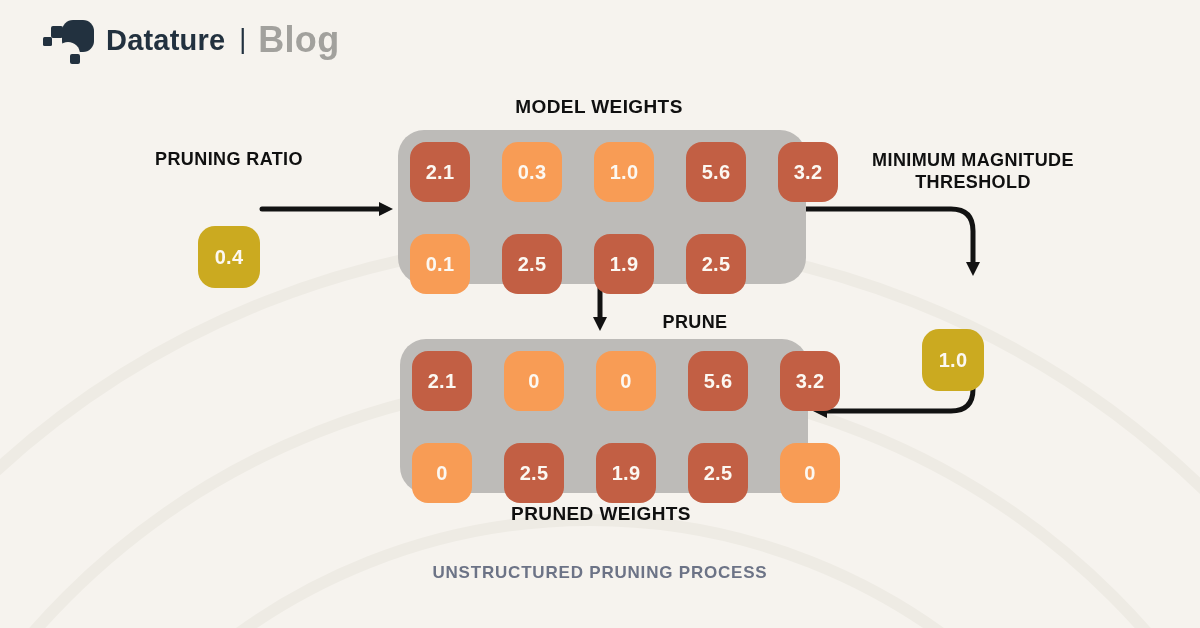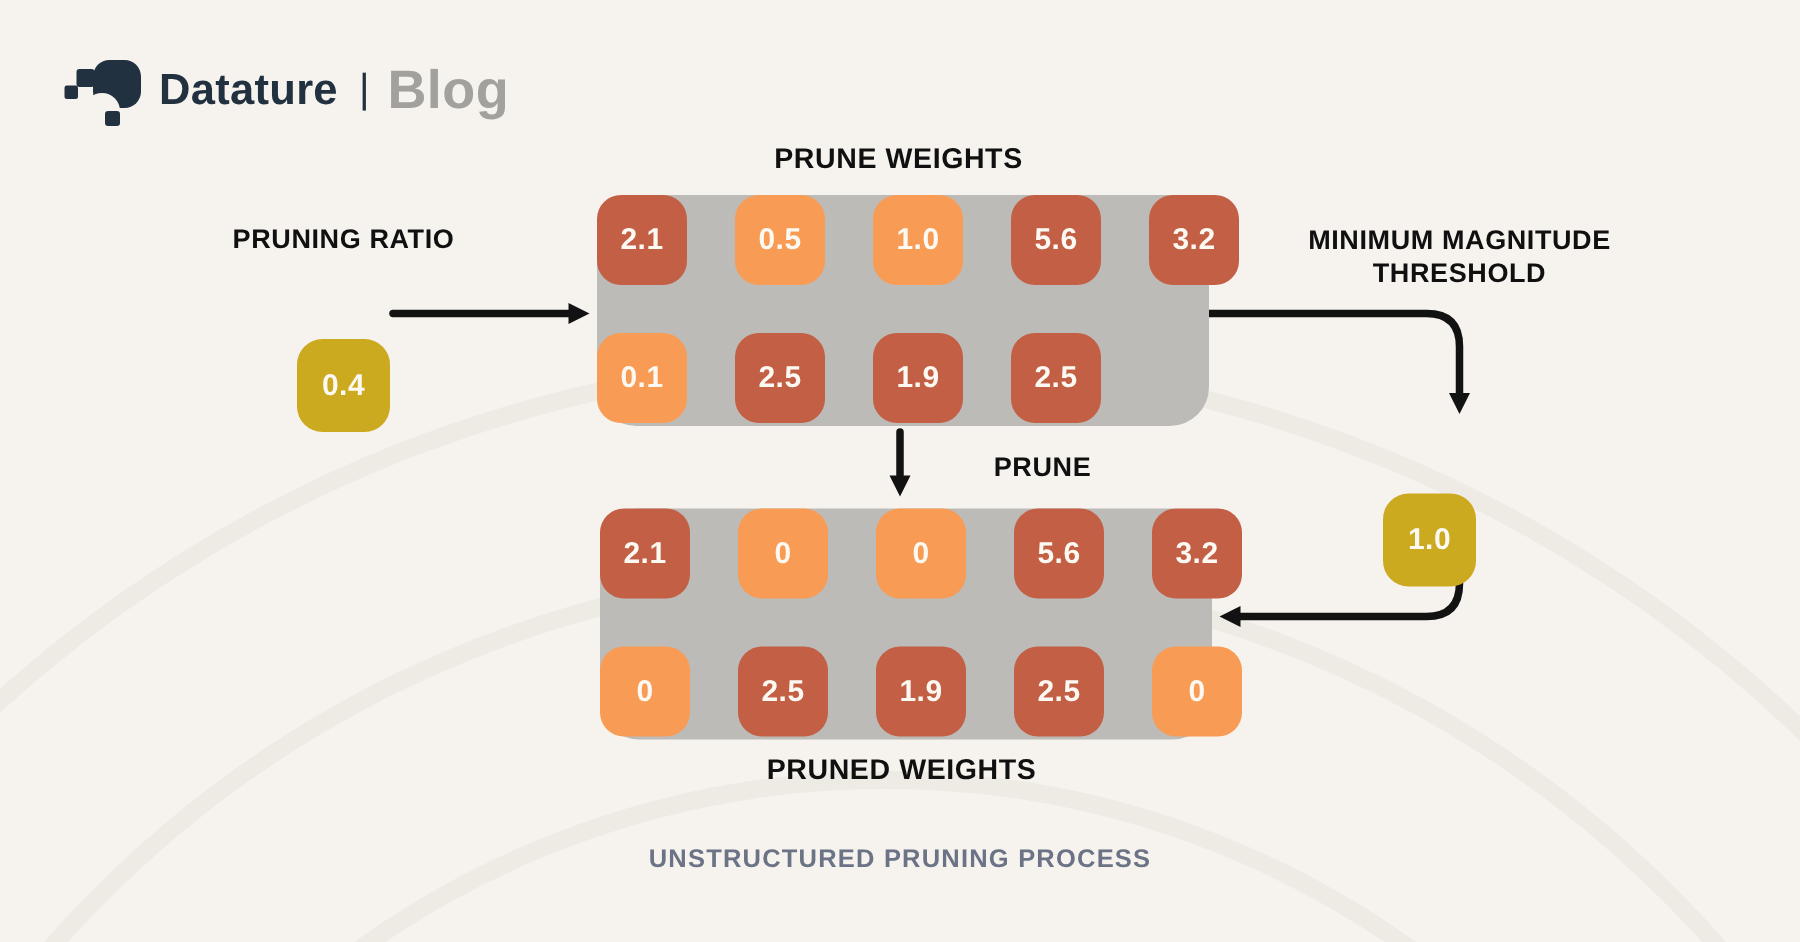--- a/index.html
+++ b/index.html
@@ -4,40 +4,40 @@
 <style>
   html,body{margin:0;padding:0;background:#e9e6e0;}
   .canvas{
     position:relative;width:1200px;height:628px;overflow:hidden;
     background:#f6f3ee;
     font-family:"Liberation Sans",sans-serif;
   }
   svg.layer{position:absolute;left:0;top:0;width:1200px;height:628px;pointer-events:none;}
 
   
-  .brand{position:absolute;left:42px;top:36px;display:flex;align-items:center;}
+  .brand{position:absolute;left:42px;top:16px;display:flex;align-items:center;}
   .brand-icon{width:52px;height:48px;margin-right:12px;}
   .brand-name{font-size:29px;font-weight:700;color:#22313f;letter-spacing:.2px;}
   .brand-divider{font-size:27px;font-weight:400;color:#22313f;margin:0 12px 2px 14px;}
   .brand-blog{font-size:36px;font-weight:700;color:#a2a19d;letter-spacing:.3px;}
 
   
   .label{position:absolute;font-weight:700;color:#101010;text-align:center;letter-spacing:.4px;}
   .label-model{left:449px;top:96px;width:300px;font-size:19px;}
   .label-pruned{left:451px;top:503px;width:300px;font-size:19px;text-align:center;}
   .label-ratio{left:119px;top:149px;width:220px;font-size:18px;}
   .label-threshold{left:833px;top:149px;width:280px;font-size:18px;line-height:22px;}
-  .label-prune{left:645px;top:301px;width:100px;font-size:18px;}
+  .label-prune{left:645px;top:312px;width:100px;font-size:18px;}
   .label-caption{left:400px;top:563px;width:400px;font-size:17px;color:#6c7386;letter-spacing:.8px;}
 
   
   .panel{
     position:absolute;width:408px;height:154px;background:#bdbbb8;border-radius:26px;
     display:grid;grid-template-columns:repeat(5,60px);grid-template-rows:60px 60px;
-    column-gap:21px;row-gap:10px;box-sizing:border-box;gap:32px;
+    column-gap:21px;row-gap:10px;padding:12px;box-sizing:border-box;gap:32px;
   }
   .panel-model{left:398px;top:130px;}
   .panel-pruned{left:400px;top:339px;}
   .cell{
     border-radius:16px;display:flex;align-items:center;justify-content:center;
     color:#fcf8f2;font-weight:700;font-size:20px;letter-spacing:.3px;
   }
   .cell.dark{background:#c25f44;}
   .cell.light{background:#f89c55;}
 
@@ -84,32 +84,32 @@
     </defs>
     <g fill="none" stroke="#121212" stroke-width="5" stroke-linecap="round">
       <path d="M 262 209 H 383" marker-end="url(#ah)"></path>
       <path d="M 600 288 V 321" marker-end="url(#ah)"></path>
       <path d="M 806 209 H 951 Q 973 209 973 231 V 266" marker-end="url(#ah)"></path>
       <path d="M 973 344 V 389 Q 973 411 951 411 H 823" marker-end="url(#ah)"></path>
     </g>
   </svg>
 
   <div class="label label-ratio">PRUNING RATIO</div>
-  <div class="label label-model">PRUNE WEIGHTS</div>
+  <div class="label label-model">MODEL WEIGHTS</div>
   <div class="label label-threshold">MINIMUM MAGNITUDE THRESHOLD</div>
   <div class="label label-prune">PRUNE</div>
   <div class="label label-pruned">PRUNED WEIGHTS</div>
   <div class="label label-caption">UNSTRUCTURED PRUNING PROCESS</div>
 
   <div class="chip chip-ratio">0.4</div>
   <div class="chip chip-threshold">1.0</div>
 
   <div class="panel panel-model">
     <div class="cell dark">2.1</div>
-    <div class="cell light">0.5</div>
+    <div class="cell light">0.3</div>
     <div class="cell light">1.0</div>
     <div class="cell dark">5.6</div>
     <div class="cell dark">3.2</div>
     <div class="cell light">0.1</div>
     <div class="cell dark">2.5</div>
     <div class="cell dark">1.9</div>
     <div class="cell dark">2.5</div>
   </div>
 
   <div class="panel panel-pruned">

